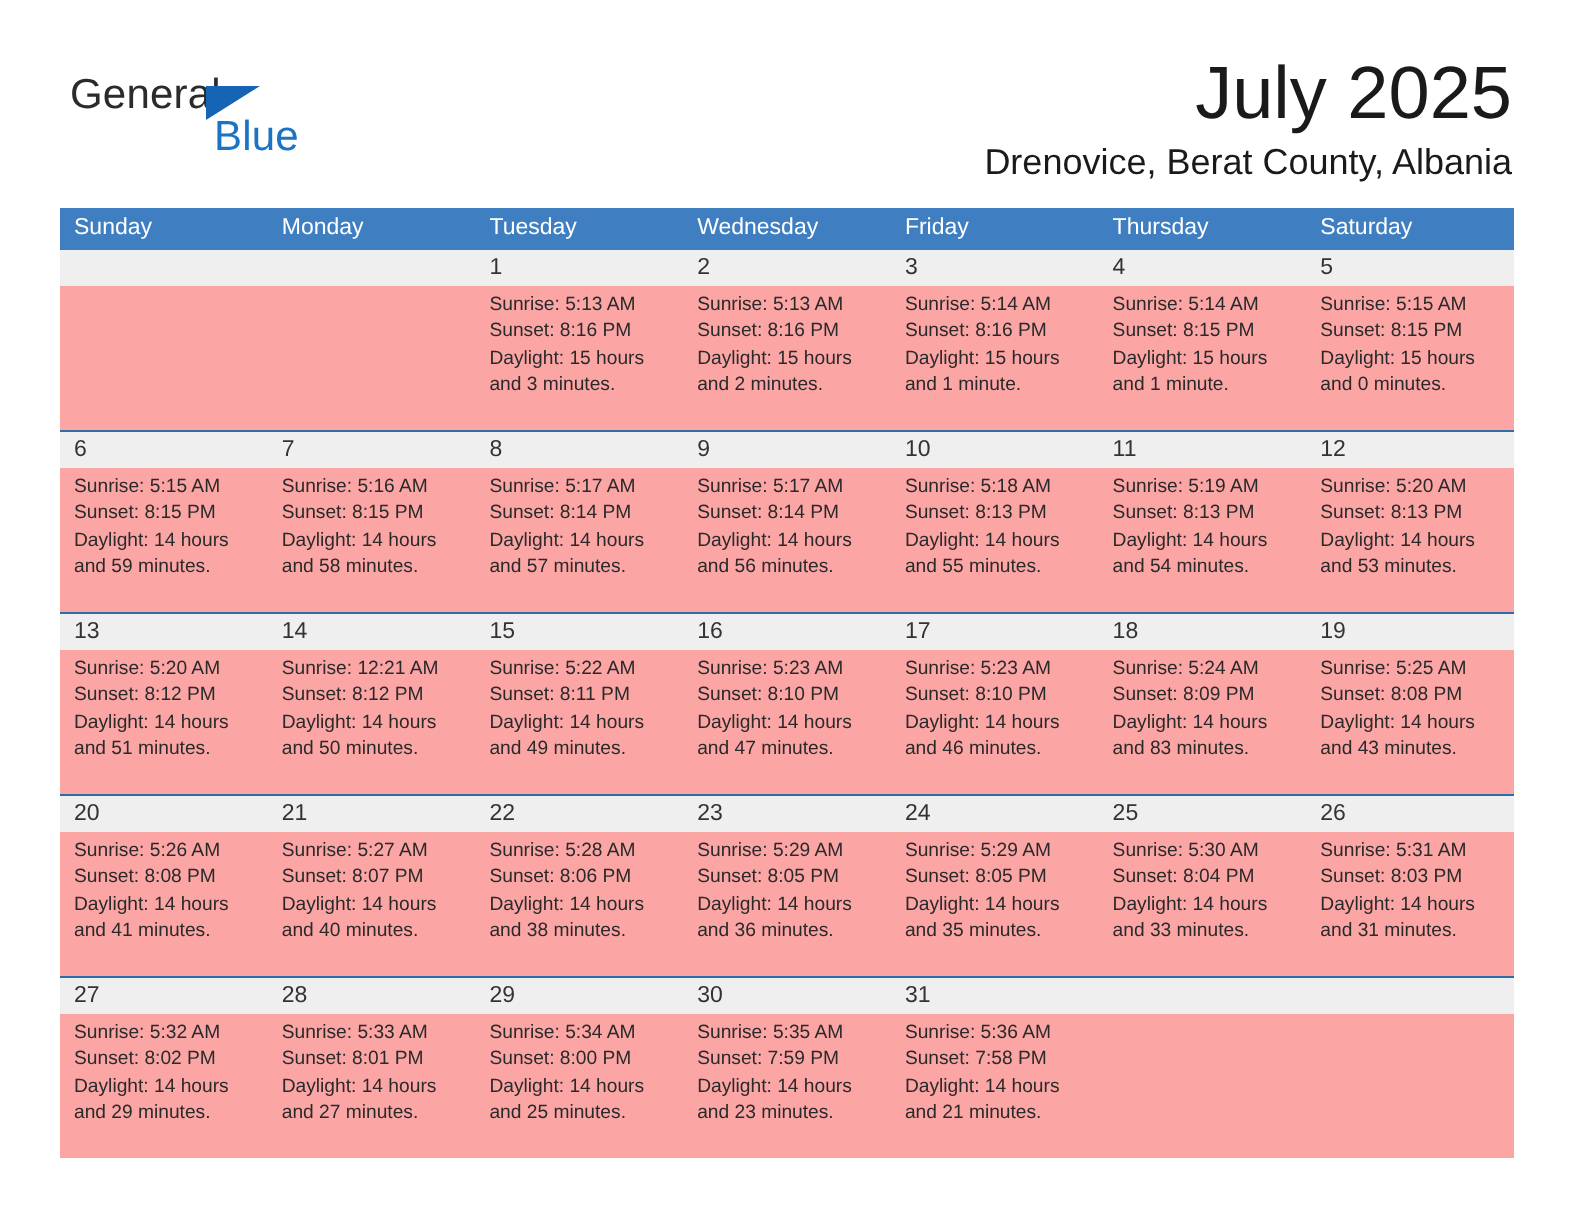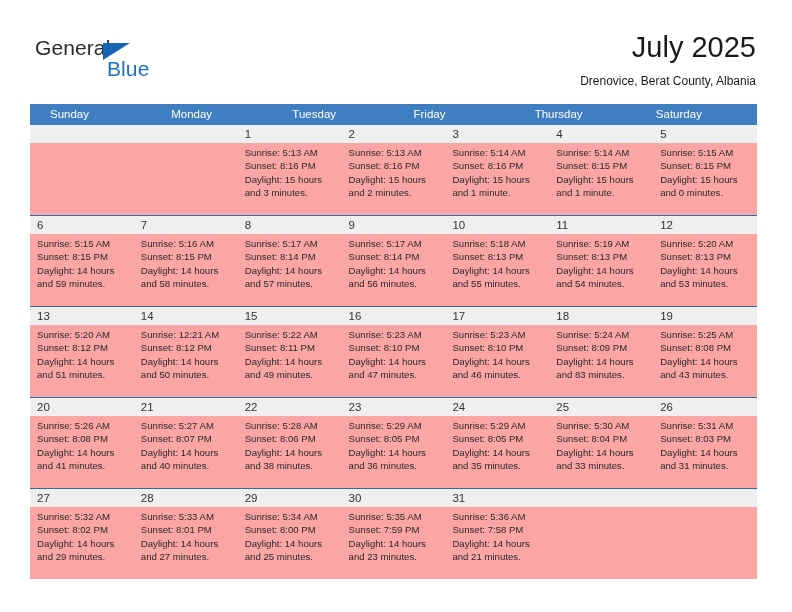--- a/index.html
+++ b/index.html
@@ -63,28 +63,28 @@
     color: #1a73c4;
   }
 
   .title-block {
     position: absolute;
     right: 36px;
     top: 30px;
     text-align: right;
   }
   .month-title {
-    font-size: 29px;
+    font-size: 37px;
     color: #1a1a1a;
     line-height: 34px;
     white-space: nowrap;
   }
   .location {
     margin-top: 8px;
-    font-size: 12px;
+    font-size: 18px;
     color: #1a1a1a;
     line-height: 18px;
     white-space: nowrap;
   }
 
   
   .calendar {
     position: absolute;
     left: 30px;
     top: 104px;
@@ -92,21 +92,21 @@
   }
   .weekday-row {
     display: flex;
     width: 727px;
     height: 21px;
     background: #3f7fc1;
   }
   .weekday {
     flex: 1 1 0;
     box-sizing: border-box;
-    padding-left: 20px;
+    padding-left: 7px;
     font-size: 11.5px;
     line-height: 21px;
     color: #ffffff;
     white-space: nowrap;
     overflow: hidden;
   }
 
   .week-row {
     width: 727px;
     border-top: 1px solid #2f6da8;
@@ -169,20 +169,21 @@
       <div class="location">Drenovice, Berat County, Albania</div>
     </div>
 
   </div>
 
   <div class="calendar">
     <div class="weekday-row">
         <div class="weekday">Sunday</div>
         <div class="weekday">Monday</div>
         <div class="weekday">Tuesday</div>
+        <div class="weekday">Wednesday</div>
         <div class="weekday">Friday</div>
         <div class="weekday">Thursday</div>
         <div class="weekday">Saturday</div>
       </div>
     <div id="weeks-container">
         <div class="week-row first">
           <div class="num-band">
             <div class="num-cell empty"></div>
             <div class="num-cell empty"></div>
             <div class="num-cell">1</div>

